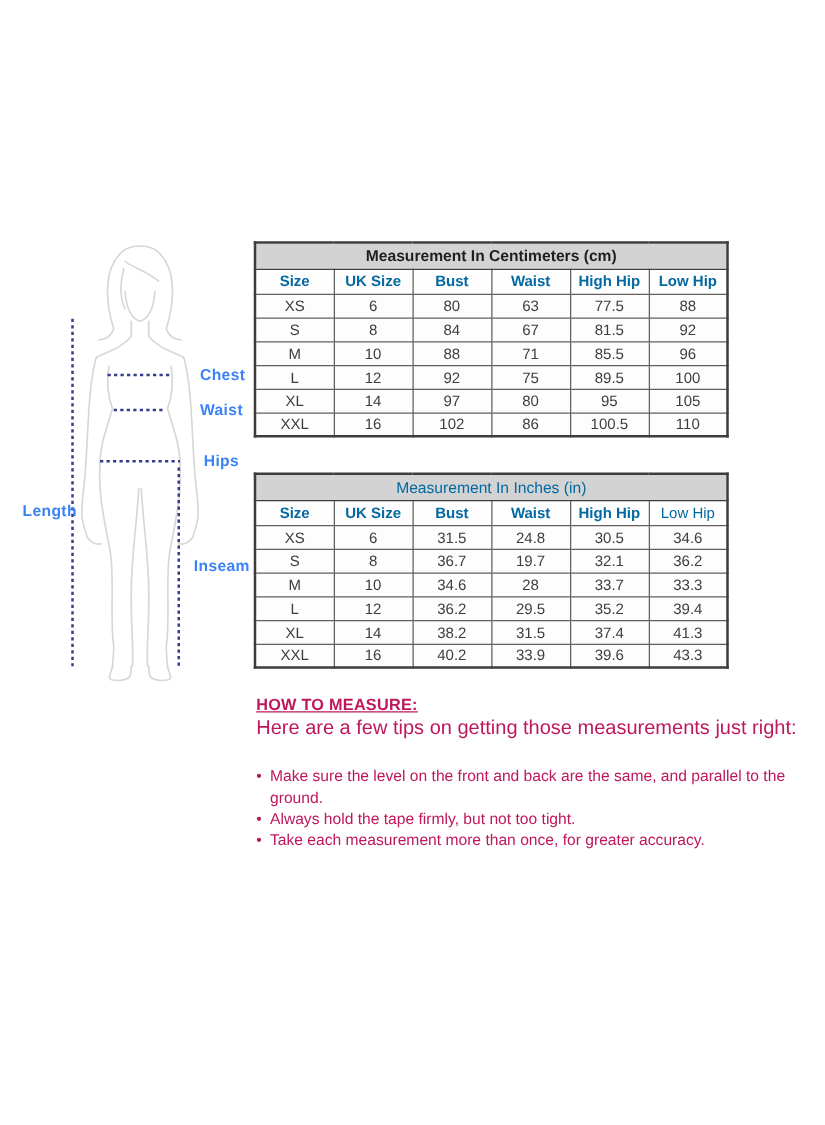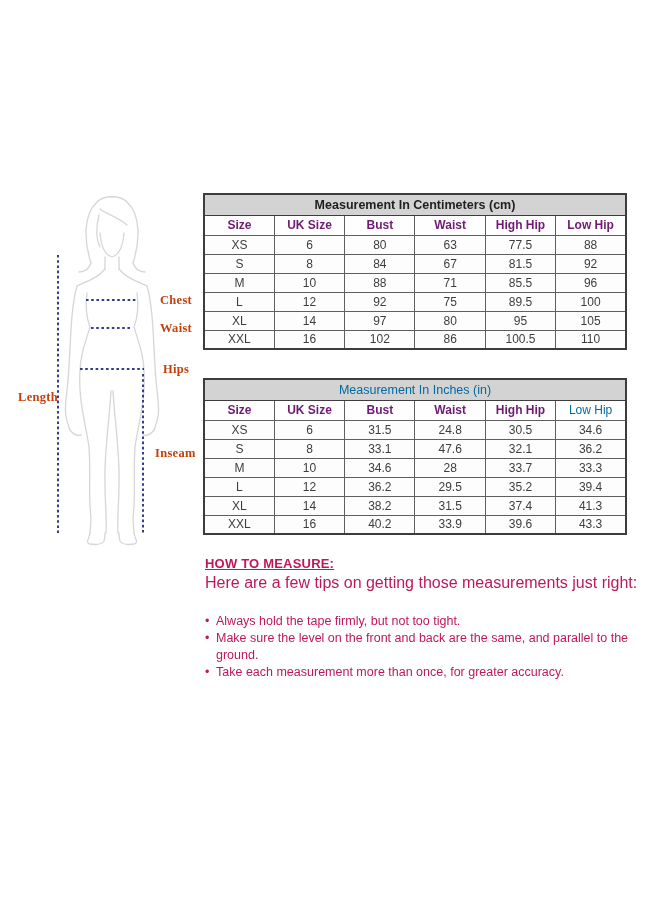--- a/index.html
+++ b/index.html
@@ -8,46 +8,46 @@
   .page {
     position:relative; width:660px; height:900px; background:#ffffff;
     overflow:hidden; margin:0 auto;
   }
 
   
   .diagram { position:absolute; left:0; top:185px; width:200px; height:370px; }
   .diagram svg { position:absolute; left:0; top:0; }
   .diag-label {
     position:absolute; font-size:12.5px; font-weight:600; letter-spacing:.3px;
-    color:#c2410c; white-space:nowrap;font-family:Liberation Serif, serif;
+    color:#3b82f6; white-space:nowrap;
   }
   .lbl-chest  { left:160px; top:293px; }
   .lbl-waist  { left:160px; top:321px; }
   .lbl-hips   { left:163px; top:362px; }
-  .lbl-length { left:18px;  top:390px; }
+  .lbl-length { left:18px;  top:402px; }
   .lbl-inseam { left:155px; top:446px; }
 
   
   .size-table {
-    position:absolute; left:203px; width:424px;
+    position:absolute; left:203px; width:380px;
     border-collapse:collapse; table-layout:fixed;
     font-size:12px; text-align:center; color:#3d3d3d;
     border:2px solid #3d3d3d;
   }
   .size-table.cm { top:193px; }
   .size-table.in { top:378px; }
   .size-table th, .size-table td {
     border:1px solid #5f5f5f; height:19px; padding:1px 2px;
     overflow:hidden; white-space:nowrap;
   }
   .size-table .t-title {
     background:#d3d3d3; font-weight:bold; color:#1f1f1f; height:21px;
     font-size:12.5px; border-bottom:1px solid #3d3d3d;
   }
-  .size-table thead th { font-weight:bold; color:#701a75; background:#fefefe; height:20px; }
+  .size-table thead th { font-weight:bold; color:#0369a1; background:#fefefe; height:20px; }
   .size-table tbody td { background:#fdfdfd; }
   .size-table.in thead th:last-child { font-weight:400; color:#0369a1; }
 
   
   .howto { position:absolute; left:205px; top:556px; width:445px; color:#be185d; }
   .howto-title {
     font-size:13px; font-weight:bold; text-decoration:underline;
     letter-spacing:.2px; margin-bottom:3px;
   }
   .howto-intro { font-size:16px; margin-bottom:21px; }
@@ -199,22 +199,22 @@
           <td>XS</td>
           <td>6</td>
           <td>31.5</td>
           <td>24.8</td>
           <td>30.5</td>
           <td>34.6</td>
         </tr>
         <tr>
           <td>S</td>
           <td>8</td>
-          <td>33.1</td>
-          <td>47.6</td>
+          <td>36.7</td>
+          <td>19.7</td>
           <td>32.1</td>
           <td>36.2</td>
         </tr>
         <tr>
           <td>M</td>
           <td>10</td>
           <td>34.6</td>
           <td>28</td>
           <td>33.7</td>
           <td>33.3</td>
@@ -243,19 +243,19 @@
           <td>39.6</td>
           <td>43.3</td>
         </tr>
       </tbody>
   </table>
 
   <div class="howto">
     <div class="howto-title">HOW TO MEASURE:</div>
     <div class="howto-intro">Here are a few tips on getting those measurements just right:</div>
     <ul class="howto-list">
+      <li>Make sure the level on the front and back are the same, and parallel to the ground.</li>
       <li>Always hold the tape firmly, but not too tight.</li>
-      <li>Make sure the level on the front and back are the same, and parallel to the ground.</li>
       <li>Take each measurement more than once, for greater accuracy.</li>
     </ul>
   </div>
 
 </div>
 
 </body></html>

